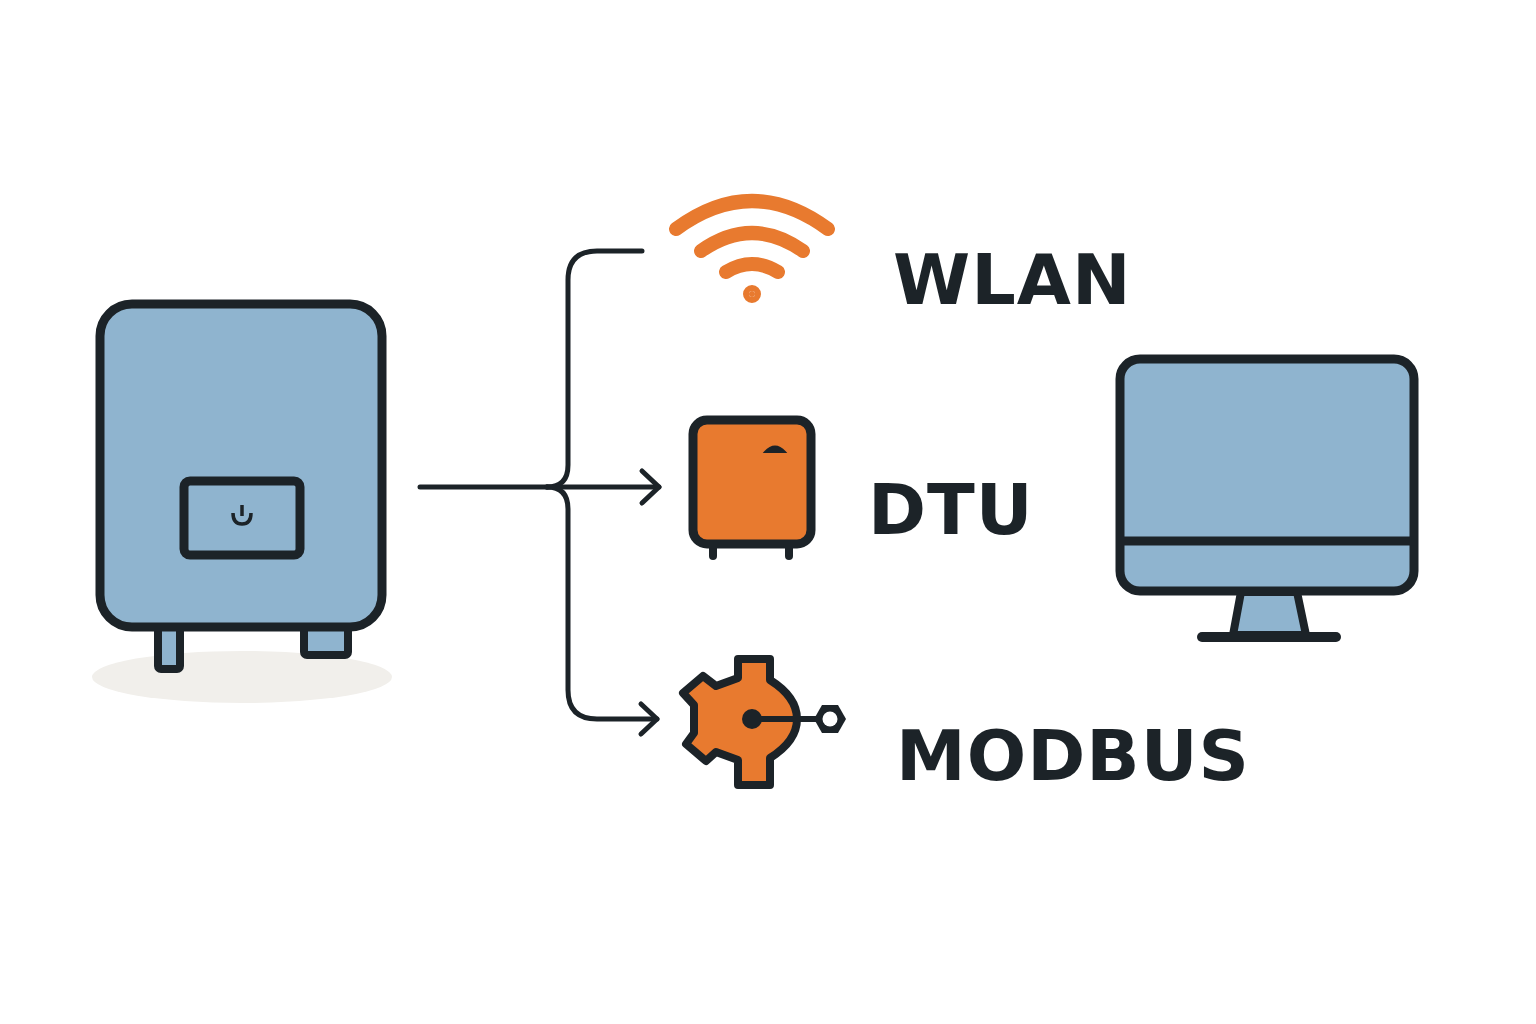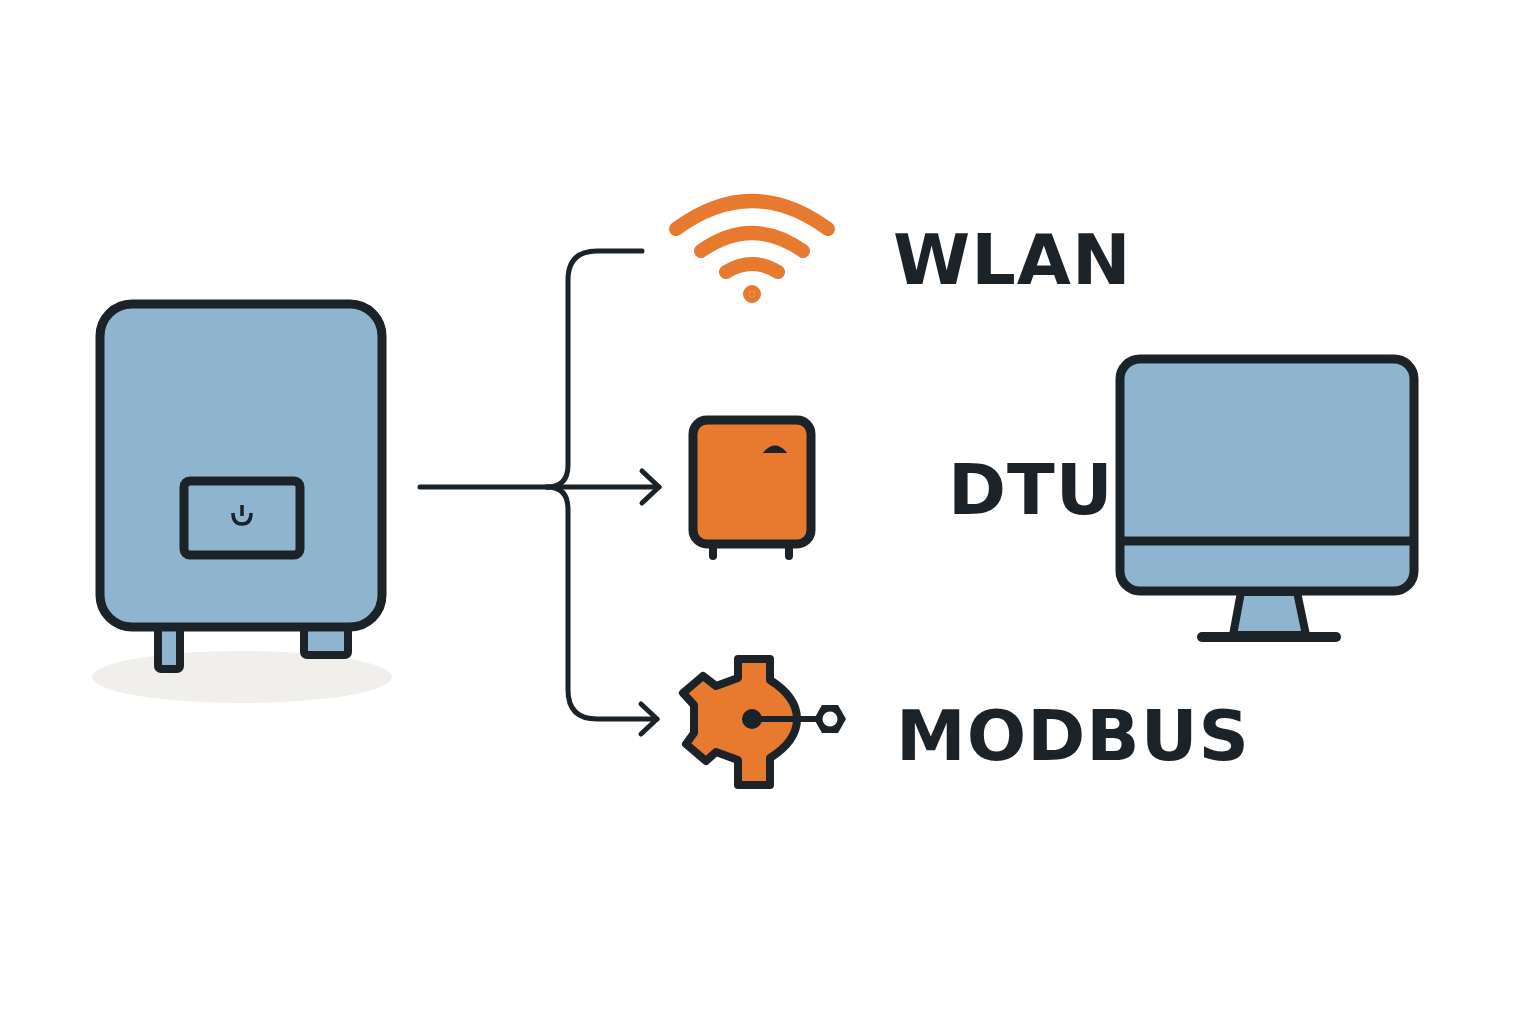--- a/index.html
+++ b/index.html
@@ -1,18 +1,18 @@
 <!DOCTYPE html>
 <html><head>
 <meta charset="utf-8">
 <style>
   html, body { margin: 0; padding: 0; background: #ffffff; }
   body { width: 1536px; height: 1024px; position: relative; overflow: hidden; font-family: "Liberation Sans", sans-serif; }
   svg { position: absolute; left: 0; top: 0; }
-  .label { position: absolute; font-family: "DejaVu Sans", sans-serif; font-weight: bold; color: #1c2328; font-size: 70px; letter-spacing: 1px; line-height: 1; }
+  .label { position: absolute; font-family: "DejaVu Sans", sans-serif; font-weight: bold; color: #1c2328; font-size: 70px; letter-spacing: 1px; line-height: 1; margin-top: 20px; }
 </style>
 </head>
 <body>
 
 <svg width="1536" height="1024" viewBox="0 0 1536 1024">
 
   <ellipse cx="242" cy="677" rx="150" ry="26" fill="#f1efeb"></ellipse>
 
   <g>
     <rect x="158" y="625" width="22" height="44" rx="3" fill="#8fb4cf" stroke="#1c2328" stroke-width="8"></rect>
@@ -58,14 +58,14 @@
 
   <g>
     <path d="M 1241 592 L 1233 635 L 1306 635 L 1297 592 Z" fill="#8fb4cf" stroke="#1c2328" stroke-width="8" stroke-linejoin="round"></path>
     <line x1="1202" y1="637" x2="1336" y2="637" stroke="#1c2328" stroke-width="10" stroke-linecap="round"></line>
     <rect x="1120" y="359" width="294" height="232" rx="20" fill="#8fb4cf" stroke="#1c2328" stroke-width="9"></rect>
     <line x1="1120" y1="541" x2="1414" y2="541" stroke="#1c2328" stroke-width="9"></line>
   </g>
 </svg>
 
 <div class="label" style="left:893px; top:225px;">WLAN</div>
-<div class="label" style="left:948px; top:455px;">DTU</div>
+<div class="label" style="left:868px; top:455px;">DTU</div>
 <div class="label" style="left:896px; top:701px;">MODBUS</div>
 
 </body></html>

